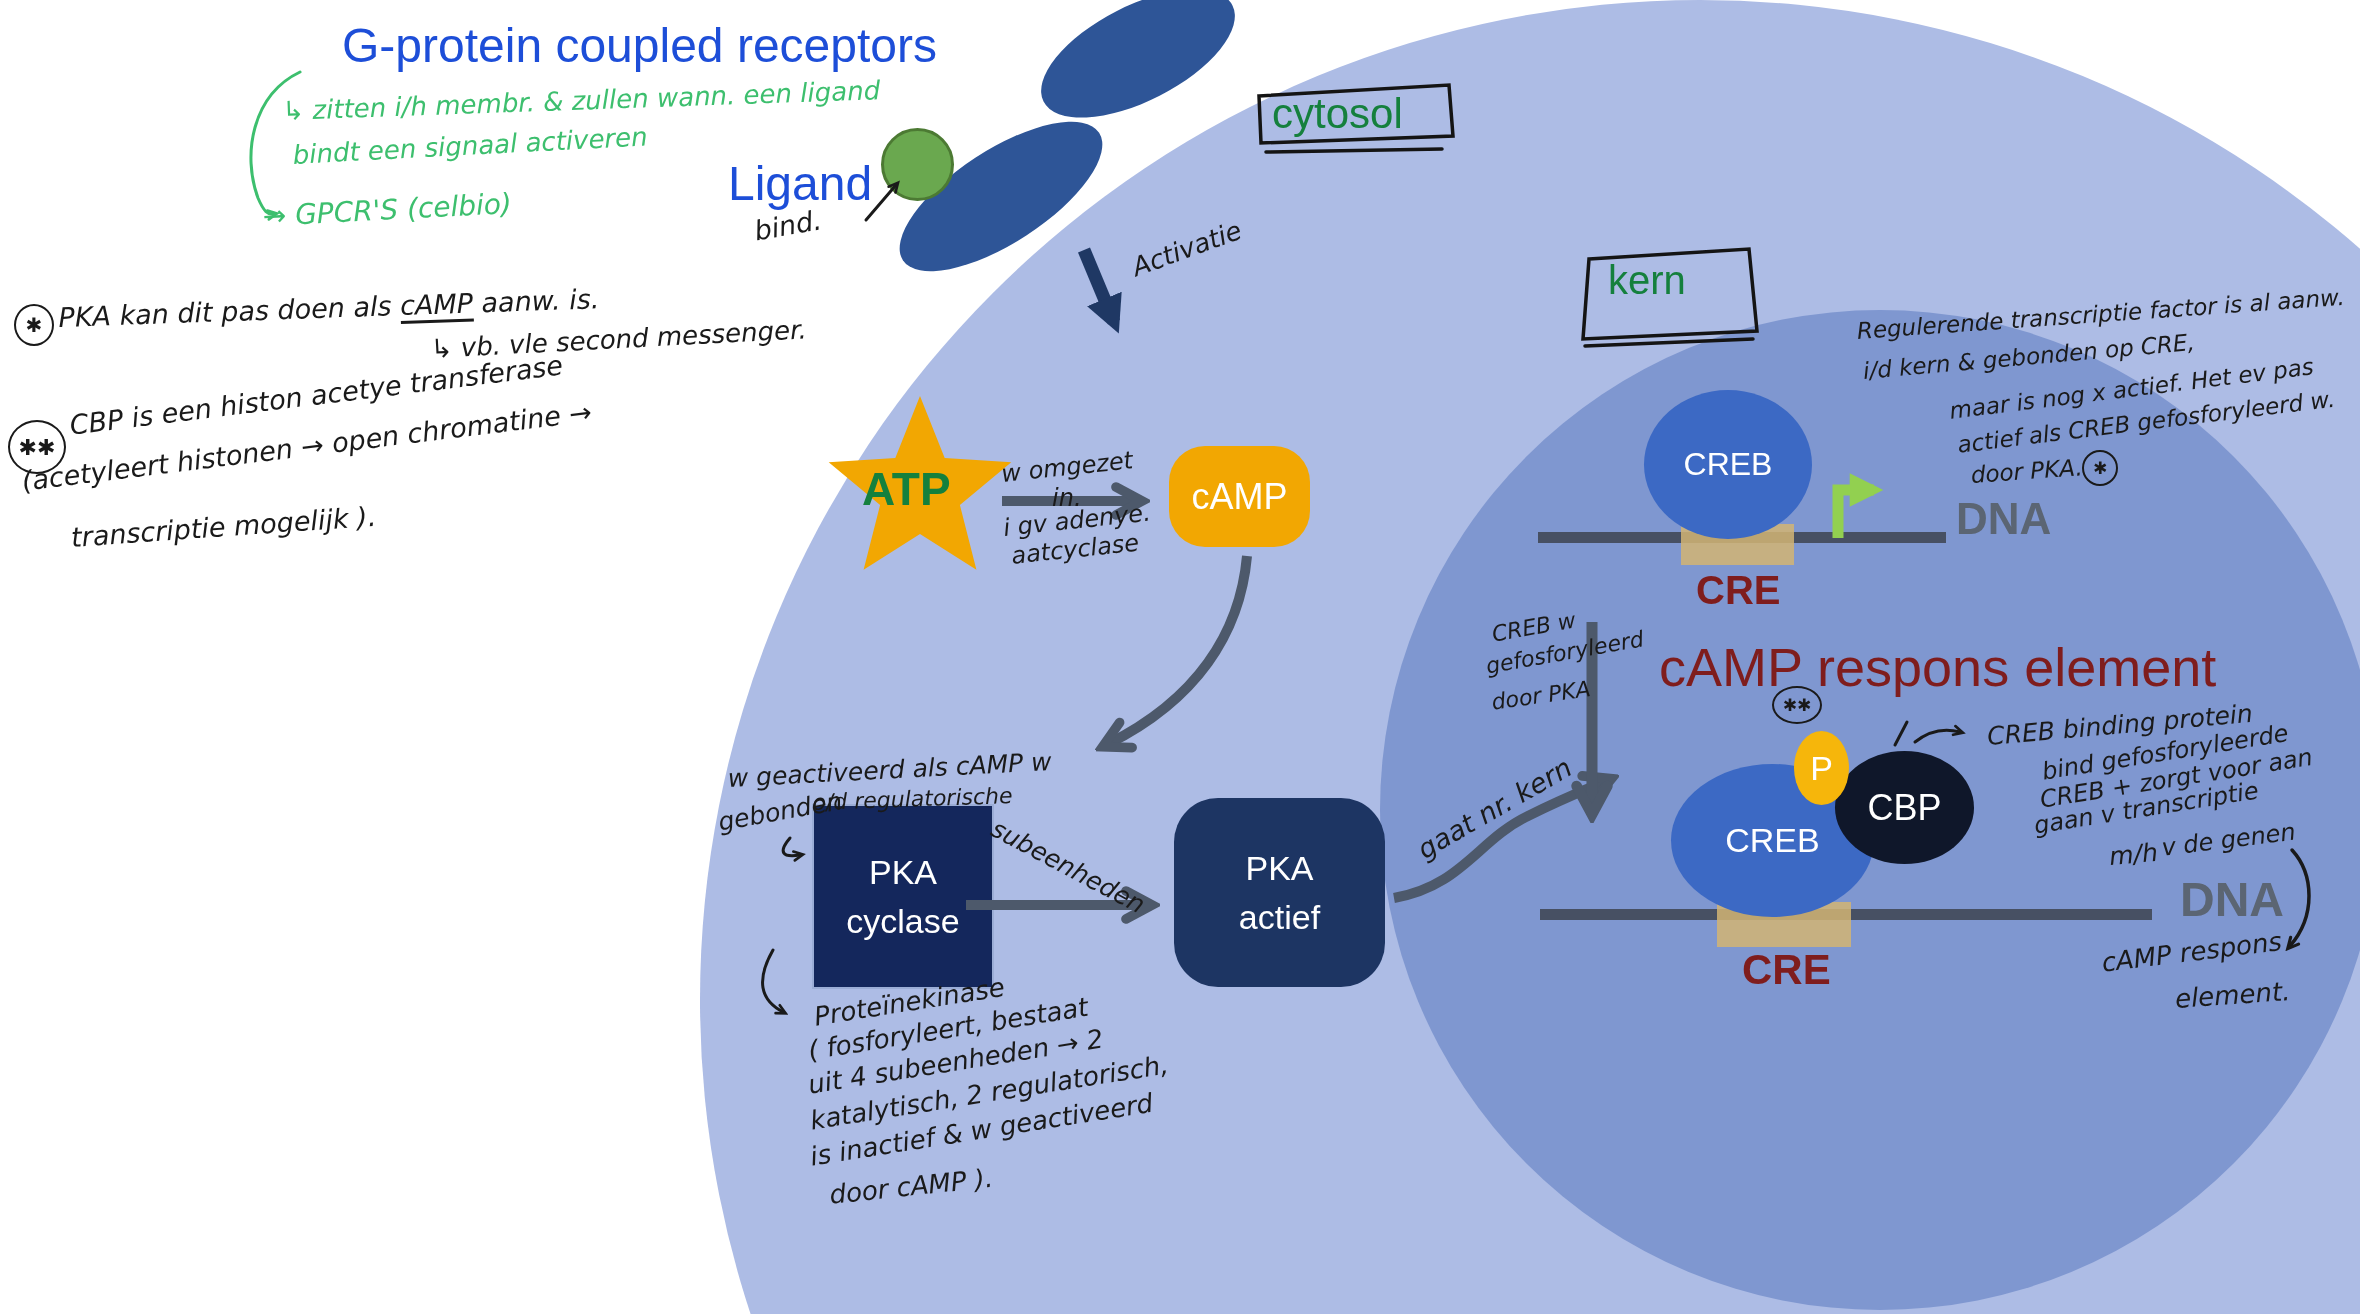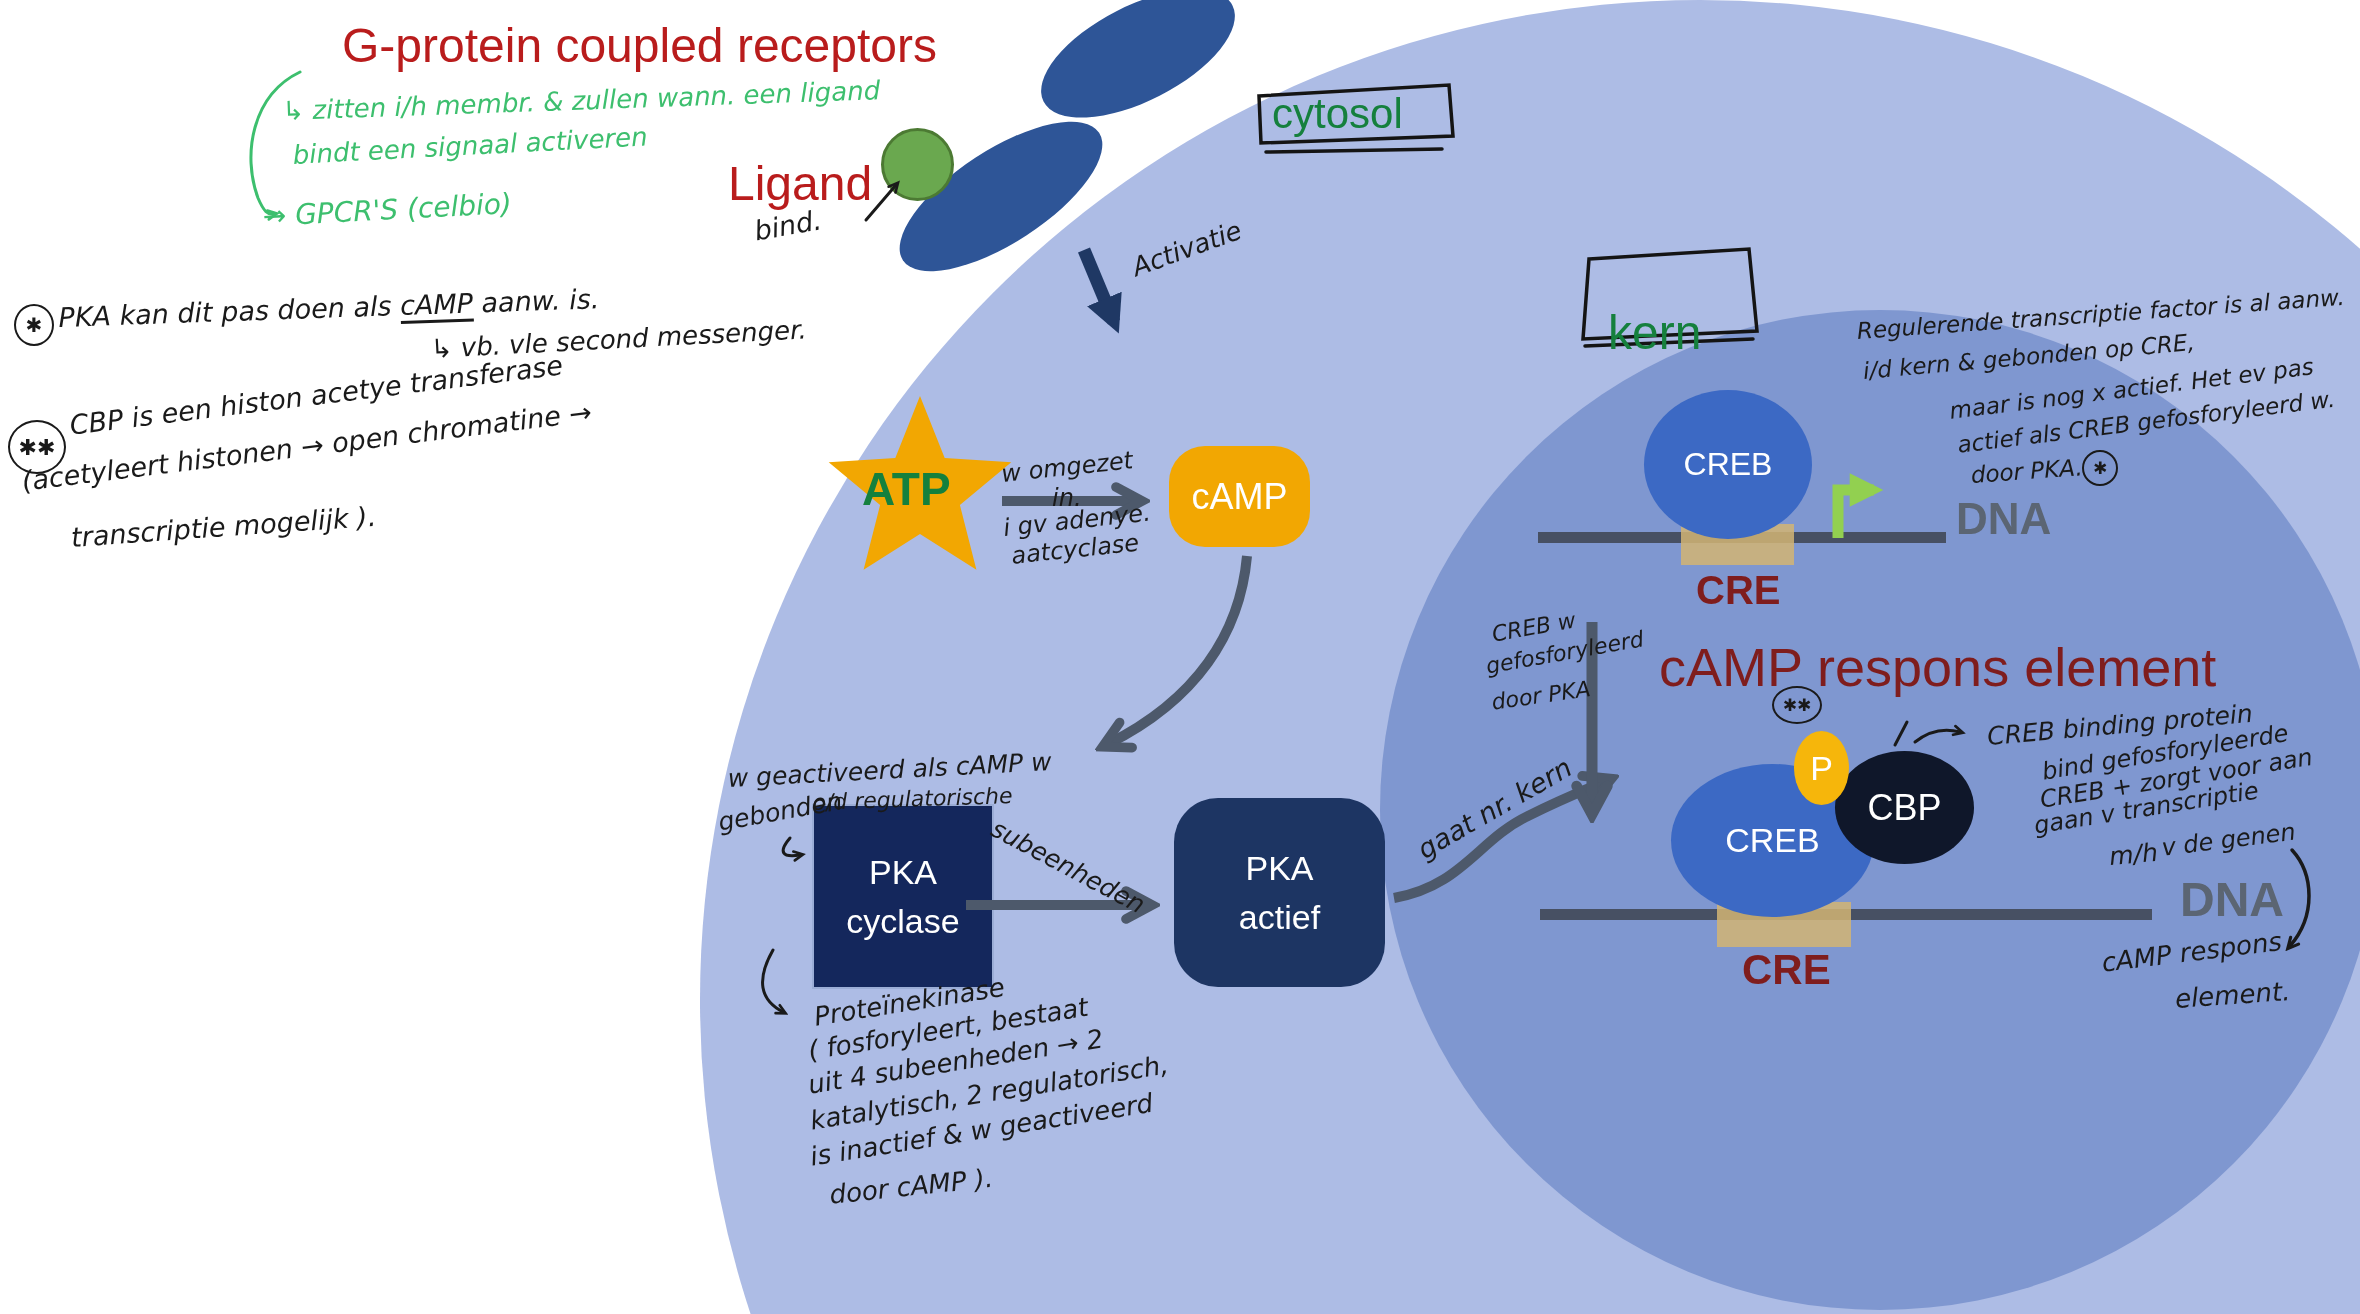--- a/index.html
+++ b/index.html
@@ -1,21 +1,21 @@
 <!DOCTYPE html>
 <html><head>
 <meta charset="utf-8">
 <style>
   html,body{margin:0;padding:0;background:#fff;}
   .stage{position:relative;width:2360px;height:1314px;background:#ffffff;overflow:hidden;
          font-family:"Liberation Sans","DejaVu Sans",sans-serif;}
   .shape{position:absolute;}
   .circle{border-radius:50%;}
   .flexc{display:flex;align-items:center;justify-content:center;color:#fff;}
-  .typed{position:absolute;white-space:nowrap;color:#b91c1c;}
+  .typed{position:absolute;white-space:nowrap;color:#1d4ed8;}
   .hw{position:absolute;white-space:nowrap;color:#1a1a1a;font-family:"DejaVu Sans",sans-serif;
       font-style:italic;transform-origin:left top;z-index:7;}
   .hw-green{color:#3dbf6e;}
   .circmark{position:absolute;border:2.5px solid #1a1a1a;border-radius:50%;display:flex;
       align-items:center;justify-content:center;color:#1a1a1a;font-weight:bold;
       font-family:"DejaVu Sans",sans-serif;z-index:7;background:transparent;}
   .gold{color:#7f1d1d;font-weight:bold;}
   .dnagray{color:#5b6573;font-weight:bold;}
   .whitelbl{color:#15803d;z-index:7;}
   svg.overlay{position:absolute;left:0;top:0;z-index:6;pointer-events:none;}
@@ -111,21 +111,21 @@
     <path d="M790,838 C778,852 782,858 800,855" fill="none" stroke="#1a1a1a" stroke-width="3" stroke-linecap="round" marker-end="url(#ink)"></path>
     <path d="M773,950 C756,980 760,1000 783,1012" fill="none" stroke="#1a1a1a" stroke-width="3" stroke-linecap="round" marker-end="url(#ink)"></path>
     <path d="M1895,745 L1907,722" fill="none" stroke="#1a1a1a" stroke-width="3" stroke-linecap="round"></path>
     <path d="M1915,742 C1930,730 1945,728 1960,732" fill="none" stroke="#1a1a1a" stroke-width="3" stroke-linecap="round" marker-end="url(#ink)"></path>
     <path d="M2292,850 C2314,874 2316,916 2290,946" fill="none" stroke="#1a1a1a" stroke-width="3.5" stroke-linecap="round" marker-end="url(#ink)"></path>
   </svg>
 
   <div class="typed z7" style="left:342px;top:18px;font-size:48px;">G-protein coupled receptors</div>
   <div class="typed z7" style="left:728px;top:156px;font-size:48px;">Ligand</div>
   <div class="typed whitelbl" style="left:1272px;top:90px;font-size:42px;">cytosol</div>
-  <div class="typed whitelbl" style="left:1608px;top:258px;font-size:48px;margin-top:47px;">kern</div>
+  <div class="typed whitelbl" style="left:1608px;top:258px;font-size:40px;">kern</div>
   <div class="typed whitelbl" style="left:862px;top:462px;font-size:46px;font-weight:600;">ATP</div>
   <div class="typed gold z7" style="left:1696px;top:568px;font-size:40px;">CRE</div>
   <div class="typed dnagray z7" style="left:1956px;top:494px;font-size:44px;">DNA</div>
   <div class="typed gold z7" style="left:1659px;top:636px;font-size:54px;font-weight:normal;">cAMP respons element</div>
   <div class="typed gold z7" style="left:1742px;top:946px;font-size:42px;">CRE</div>
   <div class="typed dnagray z7" style="left:2180px;top:872px;font-size:48px;">DNA</div>
 
   <div class="hw hw-green" style="left:282px;top:96px;font-size:26px;transform:rotate(-2deg);">↳ zitten i/h membr. &amp; zullen wann. een ligand</div>
   <div class="hw hw-green" style="left:292px;top:140px;font-size:26px;transform:rotate(-3deg);">bindt een signaal activeren</div>
   <div class="hw hw-green" style="left:262px;top:200px;font-size:28px;transform:rotate(-3deg);">→ GPCR'S (celbio)</div>

